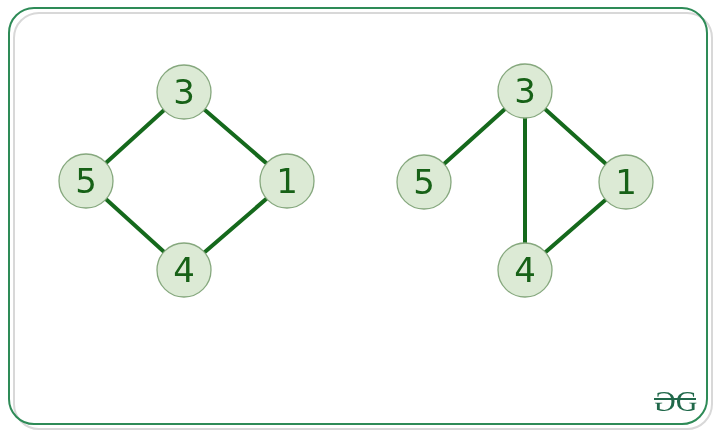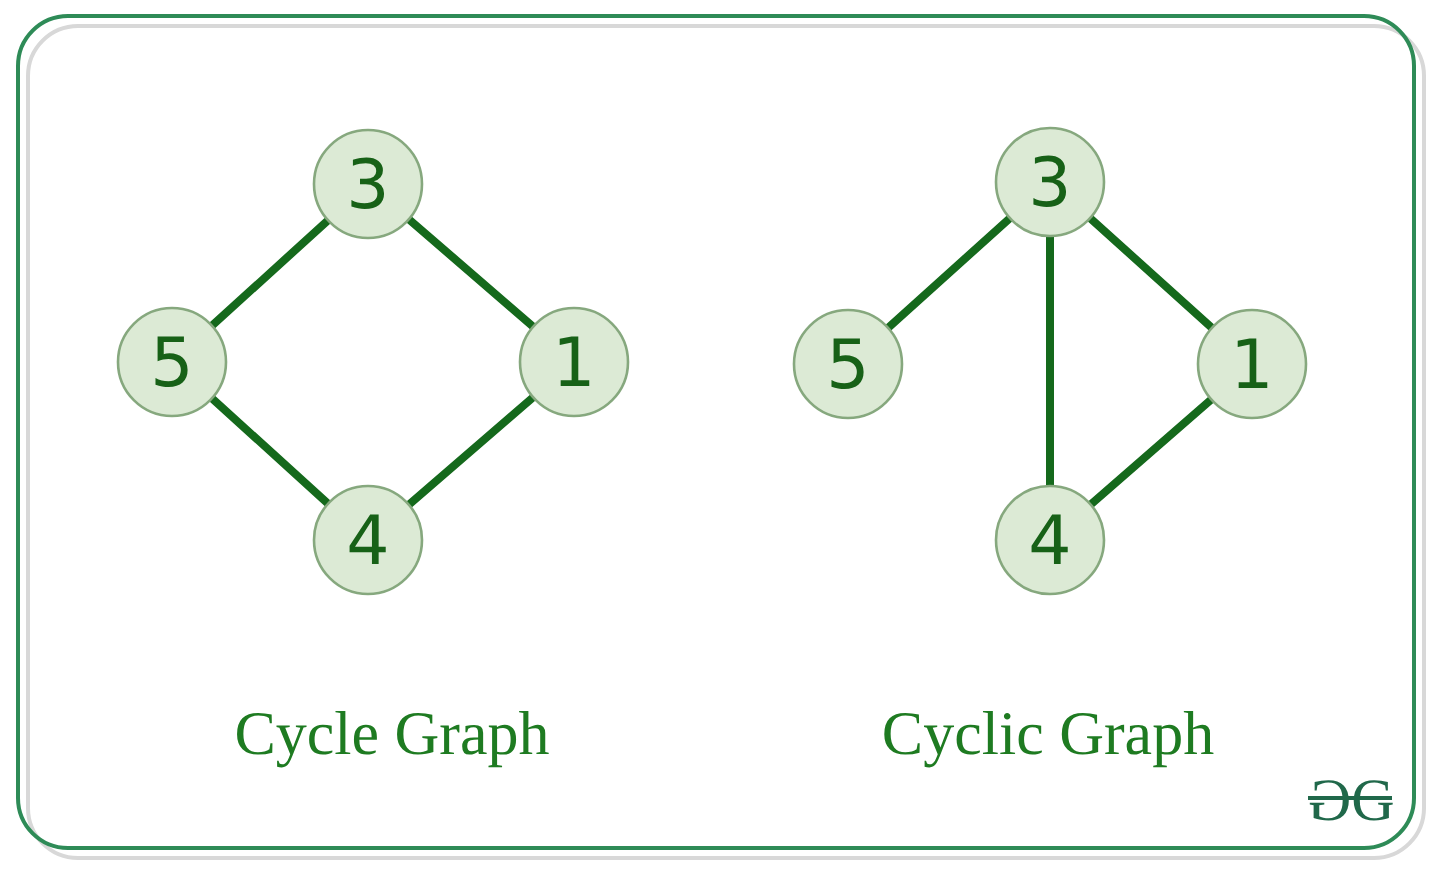--- a/index.html
+++ b/index.html
@@ -129,22 +129,20 @@
       <g>
         <circle cx="626" cy="182" r="27" fill="#dcead5" stroke="#86a87e" stroke-width="1.3"></circle>
         <text x="626" y="182" dy="0.36em" text-anchor="middle" fill="#176117">1</text>
       </g>
       <g>
         <circle cx="525" cy="270" r="27" fill="#dcead5" stroke="#86a87e" stroke-width="1.3"></circle>
         <text x="525" y="270" dy="0.36em" text-anchor="middle" fill="#176117">4</text>
       </g>
     </svg>
 
-  <div class="graph-label left">Cycle Graph</div>
 
-  <div class="graph-label right">Cyclic Graph</div>
 
   <div class="logo">
     <span class="g-flip">G</span><span>G</span>
     <span class="logo-bar"></span>
   </div>
 
 </div>
 
 </body></html>

